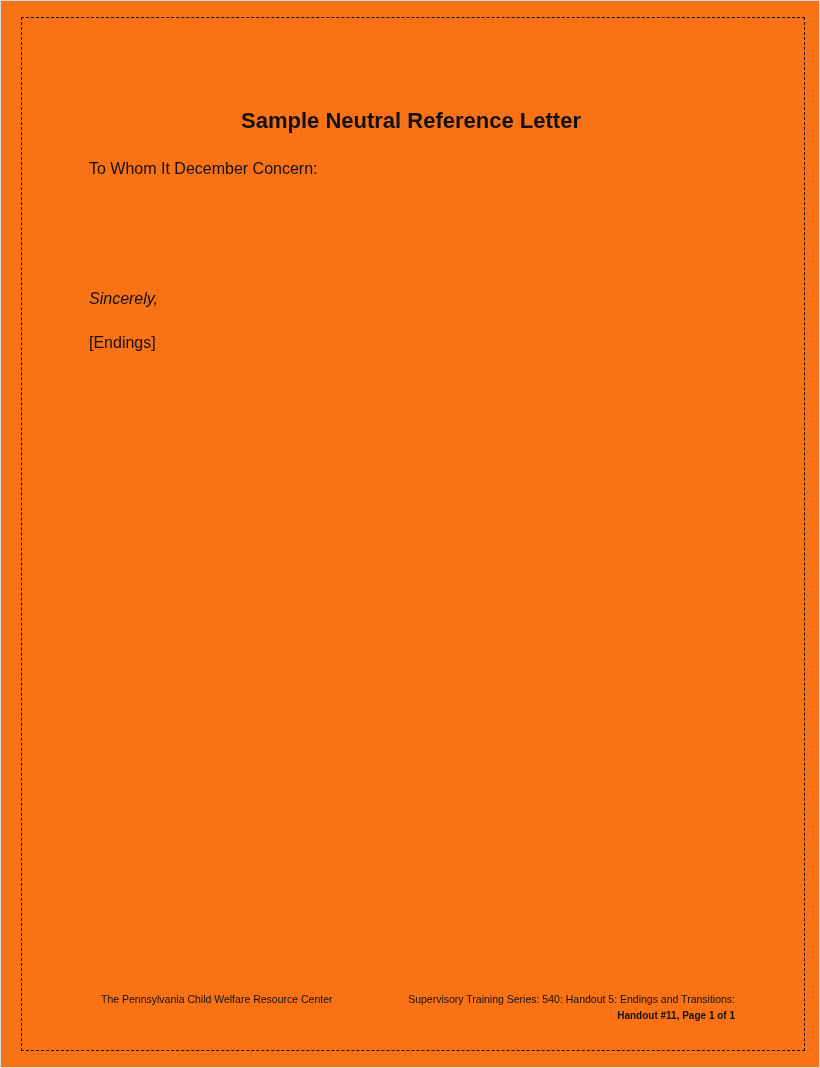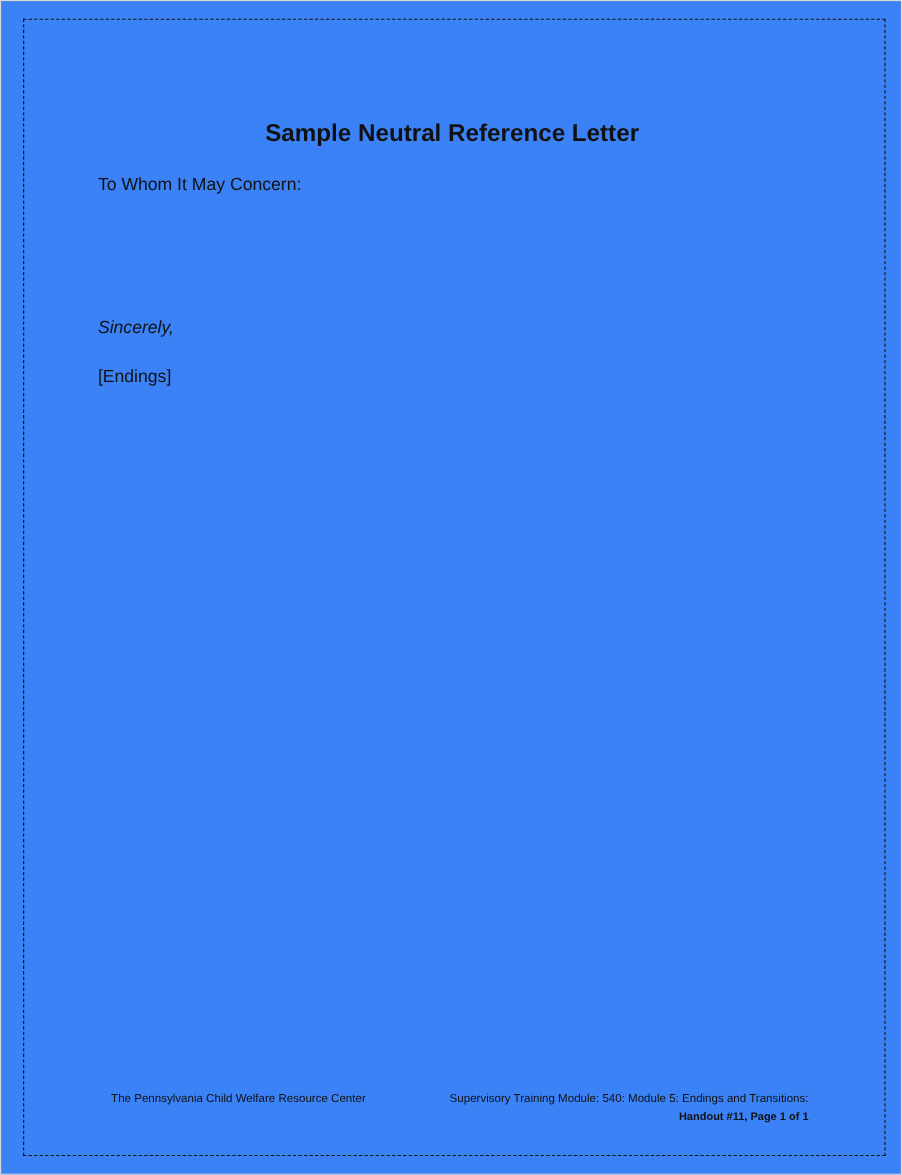--- a/index.html
+++ b/index.html
@@ -1,19 +1,19 @@
 <!DOCTYPE html>
 <html><head>
   <meta charset="utf-8">
   <style>
     html, body { margin: 0; padding: 0; background: #ffffff; }
     body { width: 820px; height: 1068px; position: relative; overflow: hidden; }
     .page {
       position: absolute; left: 0; top: 0; width: 818px; height: 1066px;
-      border: 1px solid #d9d9d9; background: #3b82f6;
+      border: 1px solid #d9d9d9; background: #f97316;
     }
     .frame {
       position: absolute; left: 20px; top: 16px; width: 782px; height: 1032px;
       border: 1px dashed #111;
     }
     .doc { font-family: "Liberation Sans", sans-serif; color: #111; }
     .title {
       position: absolute; left: 0; width: 820px; top: 107px; text-align: center;
       font-size: 22px; font-weight: bold; letter-spacing: 0px;
     }
@@ -32,22 +32,22 @@
     }
     .footer-right .handout { font-size: 10px; font-weight: bold; line-height: 17px; margin-top: 1px; }
   </style>
 </head>
 <body>
 
 <div class="page doc">
   <div class="frame"></div>
 
   <div class="title">Sample Neutral Reference Letter</div>
-  <div class="salutation">To Whom It May Concern:</div>
+  <div class="salutation">To Whom It December Concern:</div>
   <div class="closing">Sincerely,</div>
   <div class="signature">[Endings]</div>
 
   <div class="footer-left">The Pennsylvania Child Welfare Resource Center</div>
   <div class="footer-right">
-    <div>Supervisory Training Module: 540: Module 5: Endings and Transitions:</div>
+    <div>Supervisory Training Series: 540: Handout 5: Endings and Transitions:</div>
     <div class="handout">Handout #11, Page 1 of 1</div>
   </div>
 </div>
 
 </body></html>

